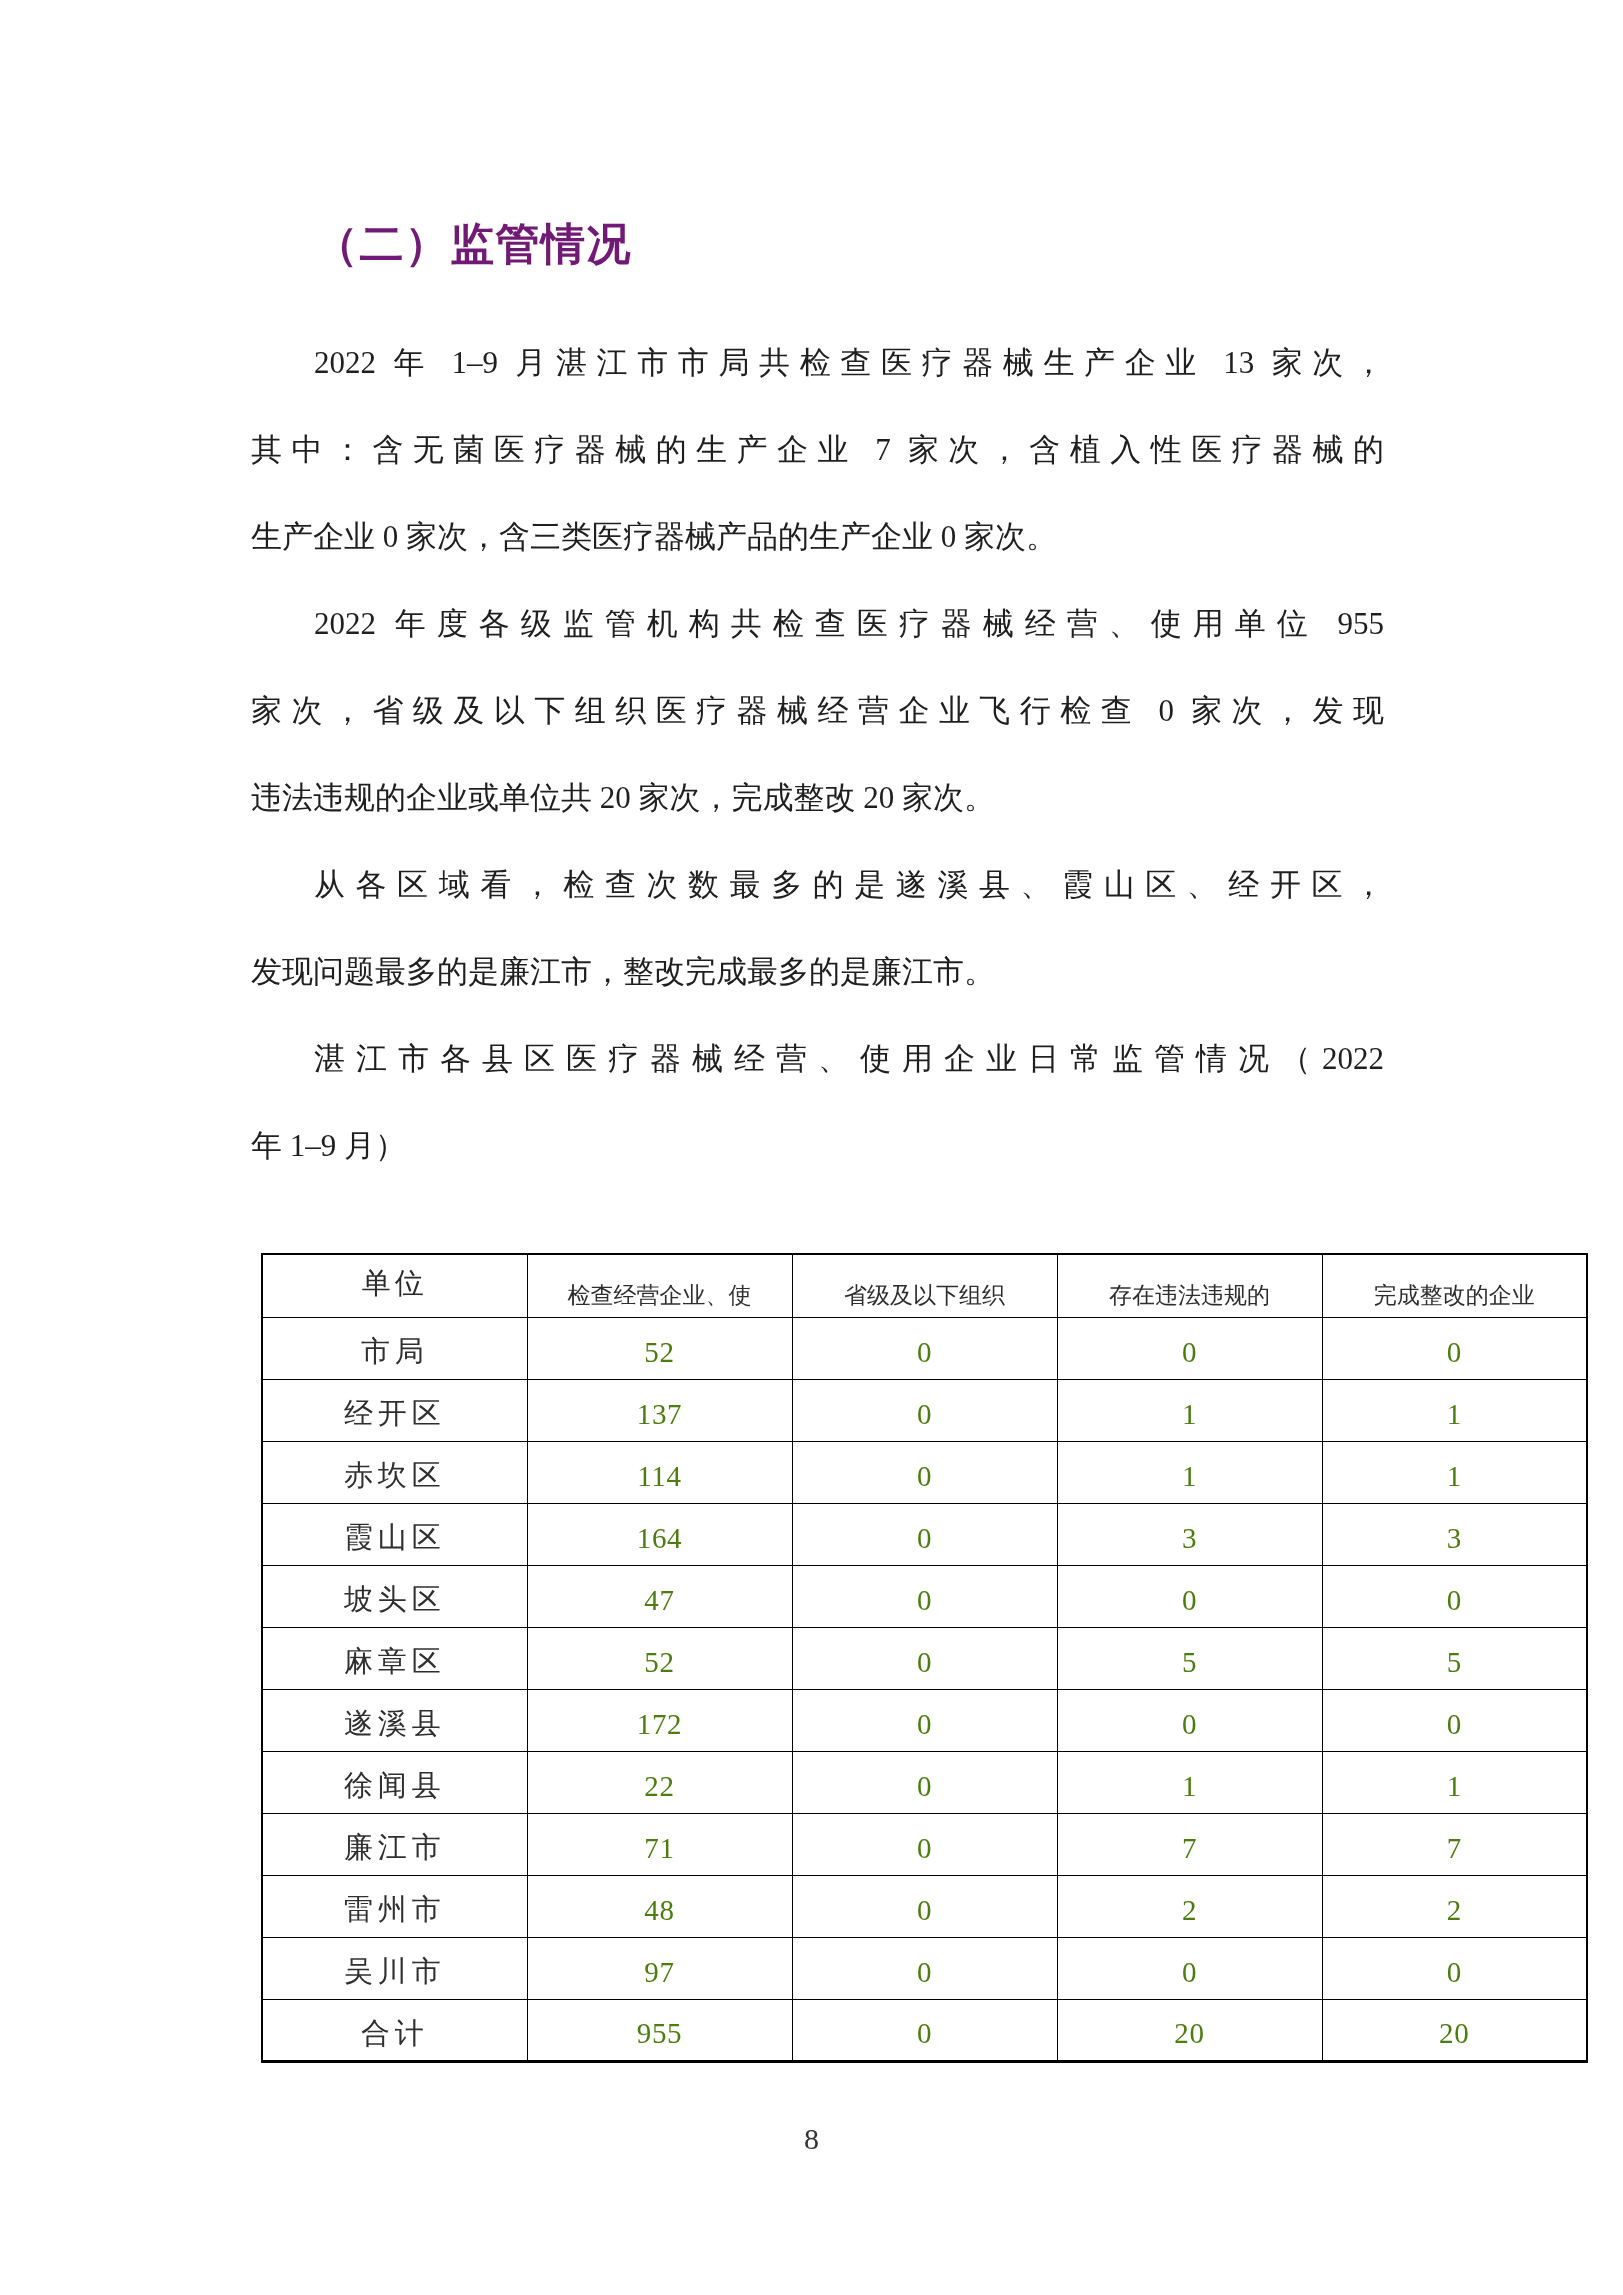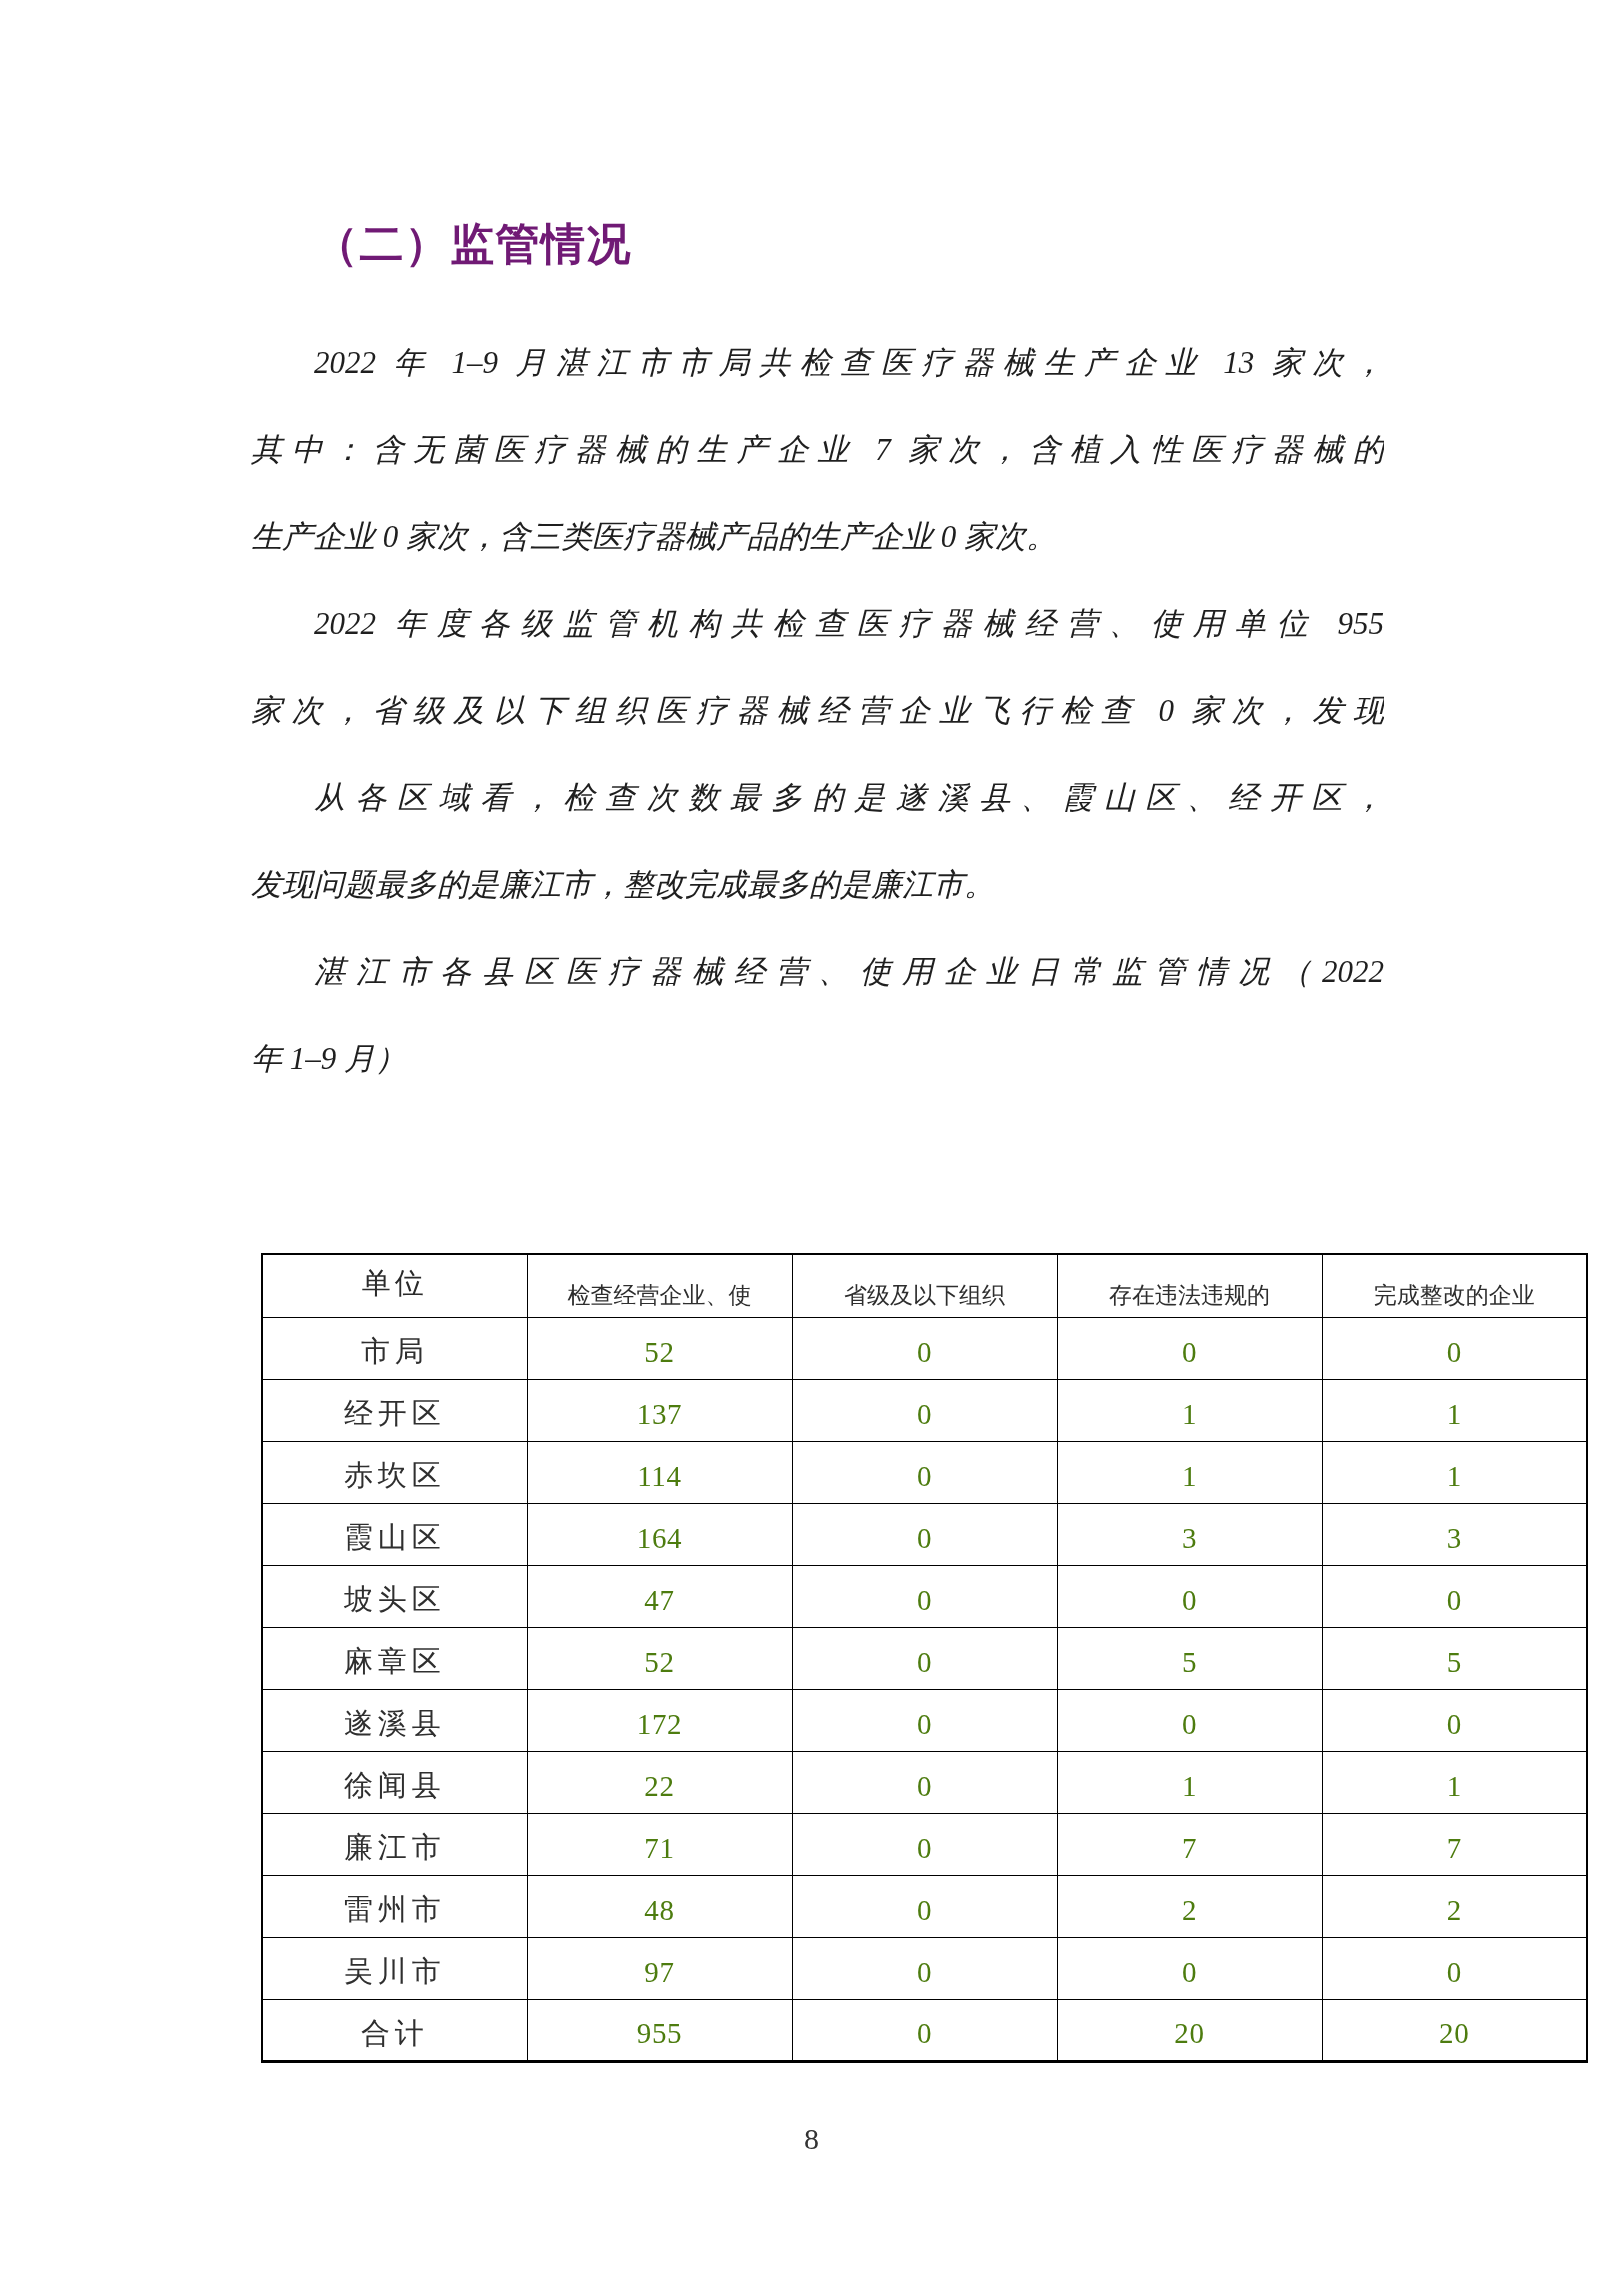--- a/index.html
+++ b/index.html
@@ -16,21 +16,20 @@
     font-size:44px;font-weight:bold;color:#701a75;
     letter-spacing:1.4px;white-space:nowrap;
   }
   .body-text{
     position:absolute;left:251px;top:319px;width:1133px;
   }
   .tline{
     height:87px;line-height:87px;
     font-size:31px;color:#1f1f1f;
     overflow:hidden;
-    font-style:italic;
   }
   .tline.ind{text-indent:63px;}
   .tline.j{text-align:justify;text-align-last:justify;}
   .sup-table{
     position:absolute;left:261px;top:1253px;
     width:1327px;
     border-collapse:collapse;table-layout:fixed;
     border:2px solid #000;
     border-bottom:3.4px solid #000;
   }
@@ -70,20 +69,21 @@
 <div class="page">
 
   <h2 class="heading">（二）监管情况</h2>
 
   <div class="body-text">
     <div class="tline ind j">2022 年 1–9 月湛江市市局共检查医疗器械生产企业 13 家次，</div>
     <div class="tline j">其中：含无菌医疗器械的生产企业 7 家次，含植入性医疗器械的</div>
     <div class="tline">生产企业 0 家次，含三类医疗器械产品的生产企业 0 家次。</div>
     <div class="tline ind j">2022 年度各级监管机构共检查医疗器械经营、使用单位 955</div>
     <div class="tline j">家次，省级及以下组织医疗器械经营企业飞行检查 0 家次，发现</div>
+    <div class="tline">违法违规的企业或单位共 20 家次，完成整改 20 家次。</div>
     <div class="tline ind j">从各区域看，检查次数最多的是遂溪县、霞山区、经开区，</div>
     <div class="tline">发现问题最多的是廉江市，整改完成最多的是廉江市。</div>
     <div class="tline ind j">湛江市各县区医疗器械经营、使用企业日常监管情况（2022</div>
     <div class="tline">年 1–9 月）</div>
   </div>
 
   <table class="sup-table">
     <colgroup>
         <col>
         <col>

